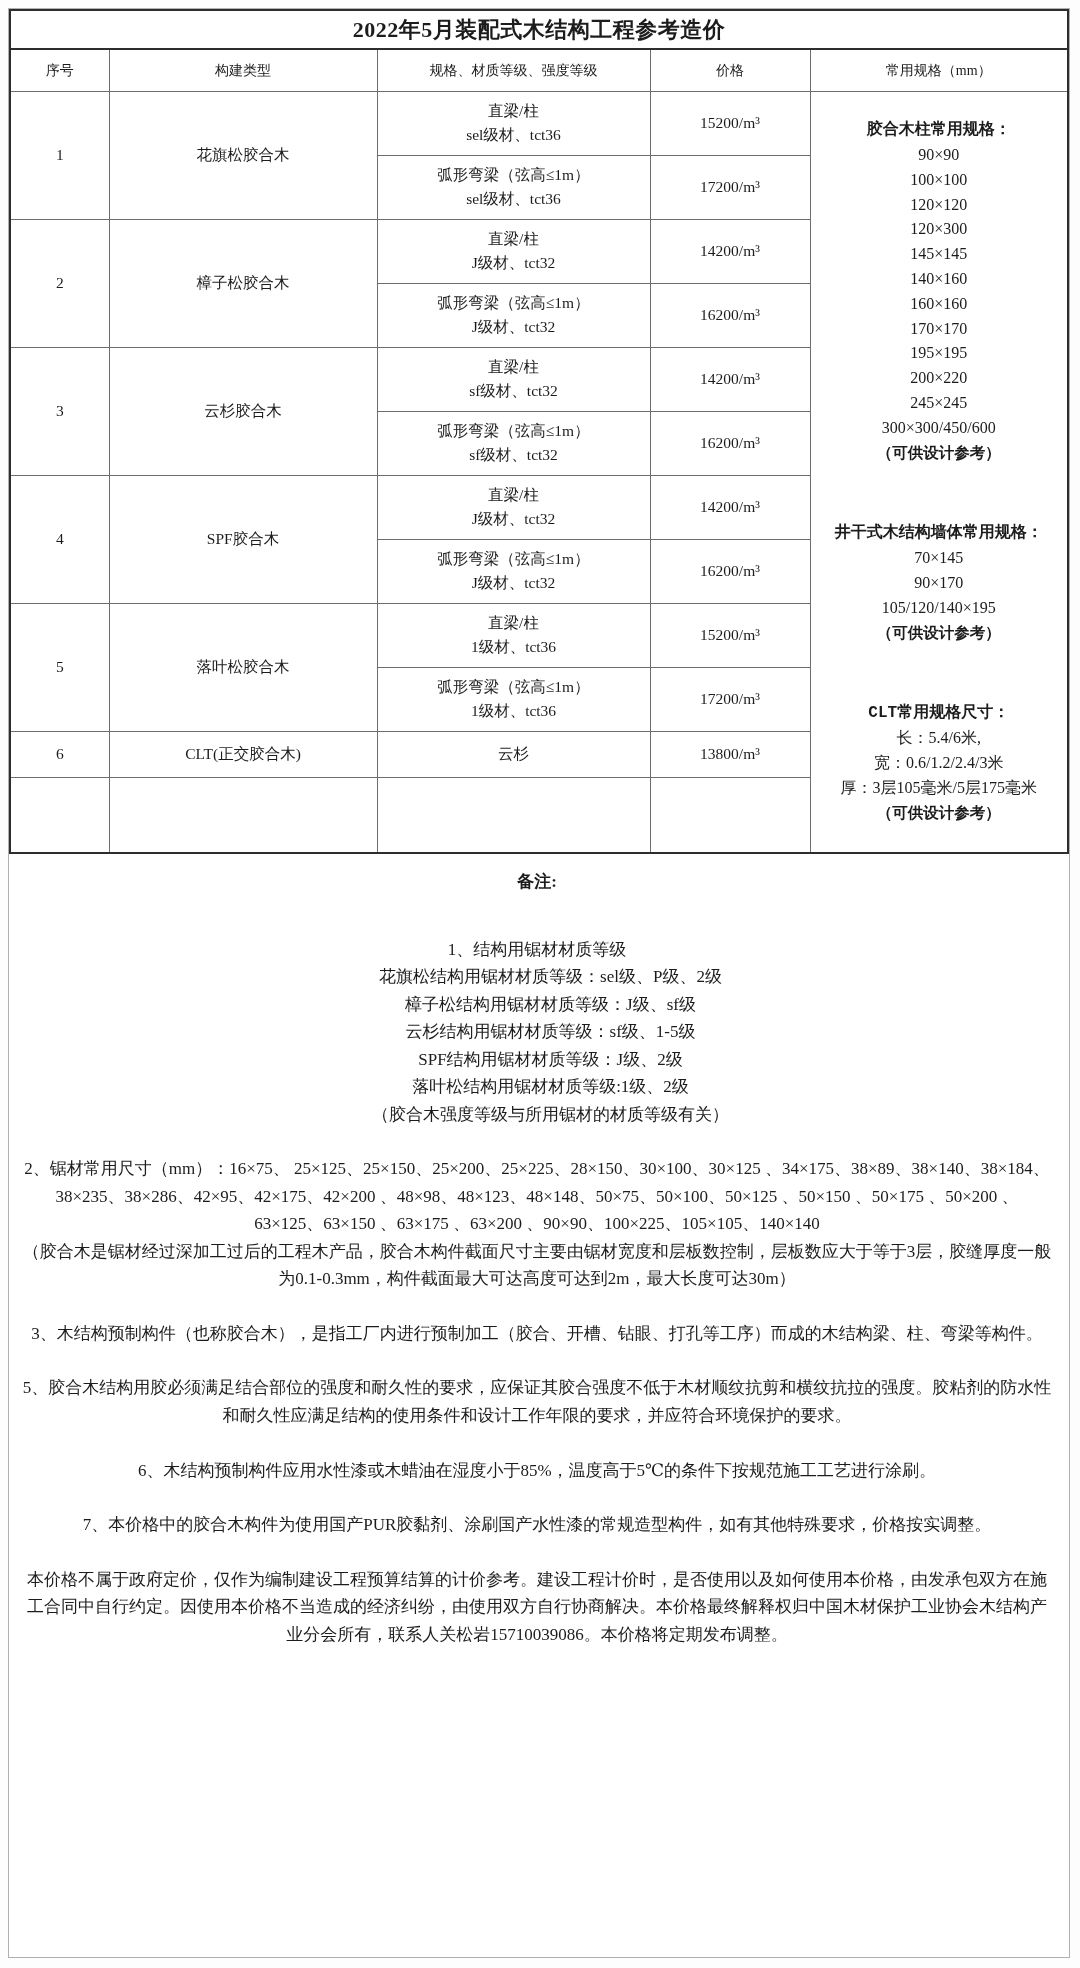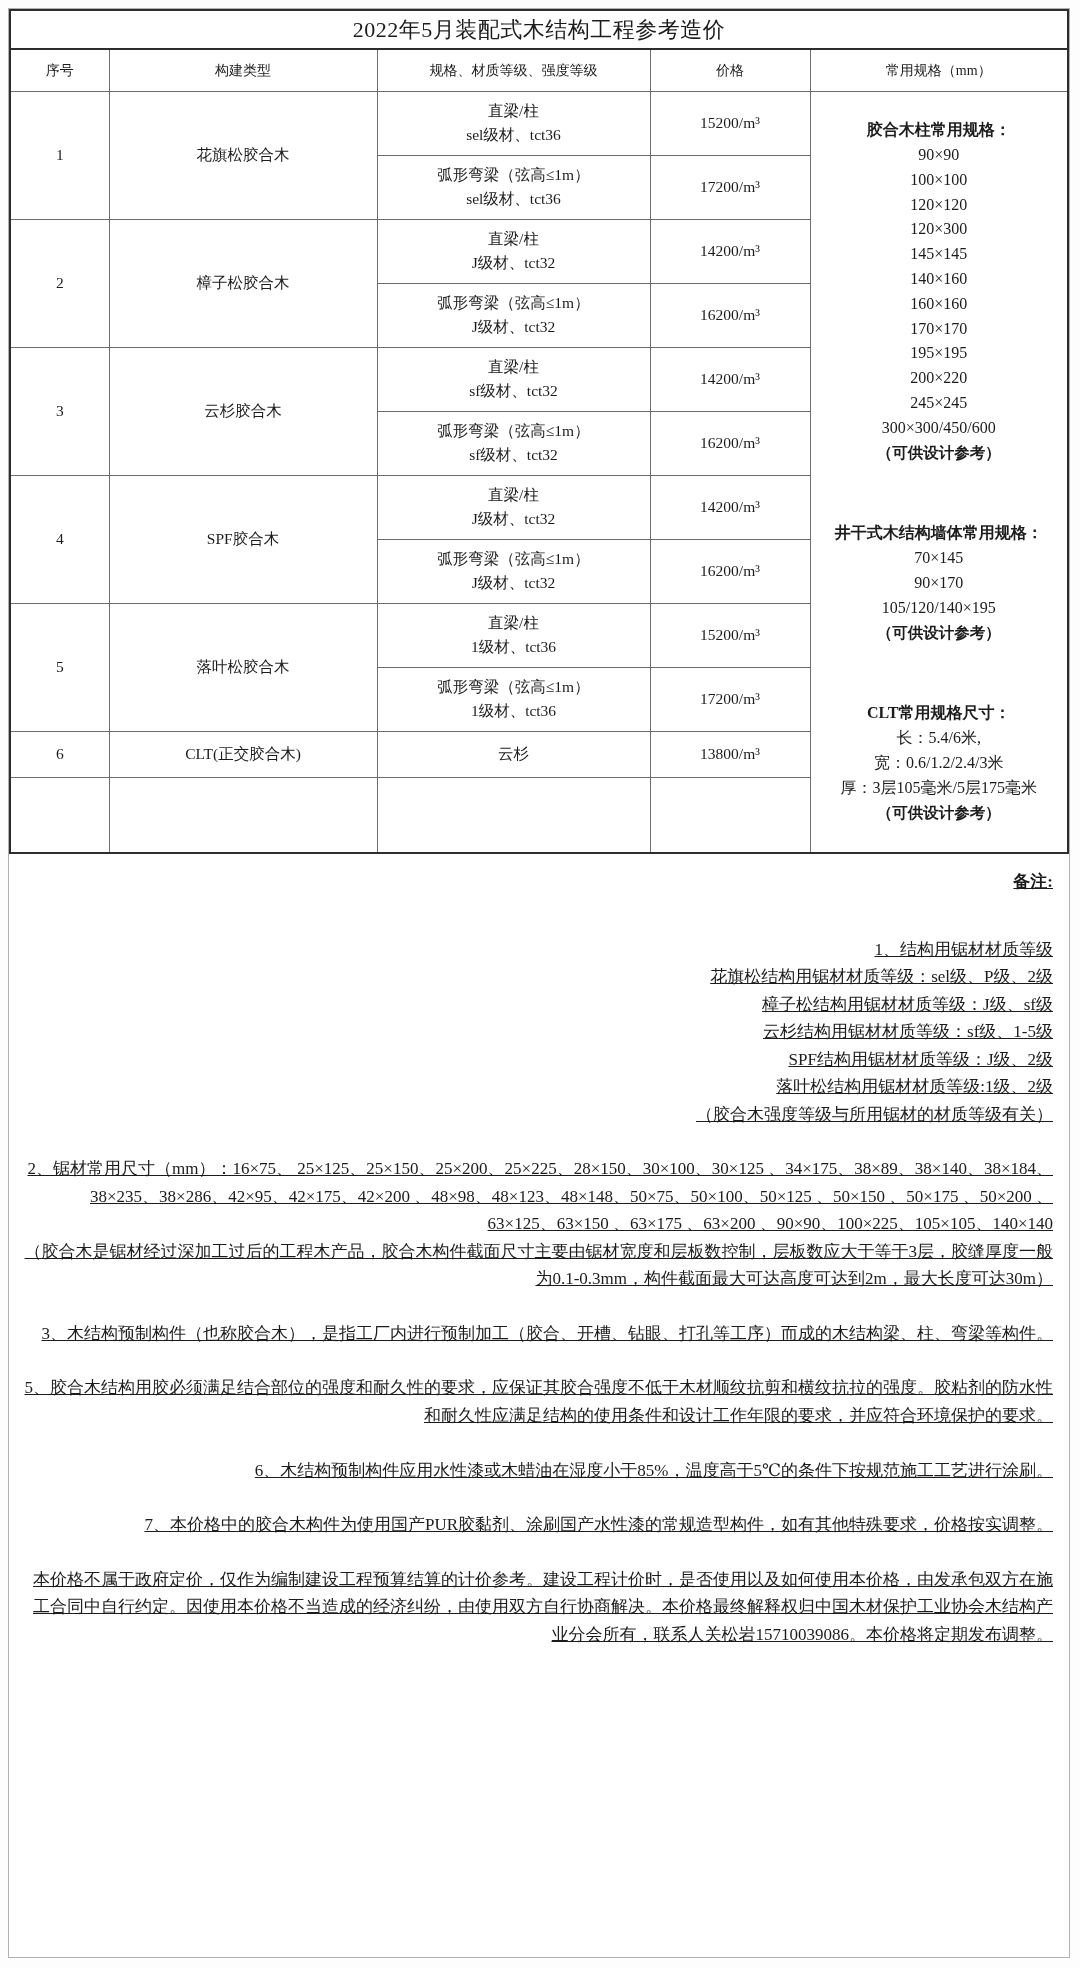--- a/index.html
+++ b/index.html
@@ -35,48 +35,47 @@
     text-align:center;
     vertical-align:middle;
     padding:2px 4px;
     box-sizing:border-box;
     font-size:15.5px;
     line-height:1.5;
   }
   tr.title-row td {
     border-bottom:2px solid #2d2d2d;
     font-size:22px;
-    font-weight:normal;
+    font-weight:bold;
     height:24px;
     letter-spacing:0.5px;
   }
   tr.head-row td { height:42px; font-size:14px; }
   tr.sub td { height:64px; }
   tr.clt td { height:46px; }
   tr.empty td { height:76px; }
   tr.minor td { border-top-color:#a9a9a9; }
   tr.group-start td { border-top-color:#565656; }
   td.price { font-size:15.5px; }
   td.common {
     vertical-align:top;
     padding-top:14px;
   }
   .common-block { margin-bottom:56px; }
   .common-block:last-child { margin-bottom:0; }
-  .common-title { font-weight:bold; font-size:16px; line-height:1.55; }
+  .common-title { font-weight:bold; font-size:16px; line-height:1.55;font-family:Liberation Mono, monospace; }
   .common-lines { white-space:pre-line; font-size:16px; line-height:1.55; }
   .common-ref { font-weight:bold; font-size:15.5px; line-height:1.6; }
   .spec-l1, .spec-l2 { line-height:1.55; }
 
   .notes {
     padding:14px 16px 0 12px;
     font-size:17px;
     line-height:1.62;
-    text-align:right;
-    text-decoration:underline;
+    text-align:center;
   }
   .notes .bz { font-weight:bold; margin:0 0 40px 0; }
   .notes p { margin:0 0 27px 0; }
   .notes .sub-lines { white-space:pre-line; padding-left:27px; }
   .notes .tight { margin-bottom:0; }
 </style>
 </head>
 <body>
 
 <div class="page">

